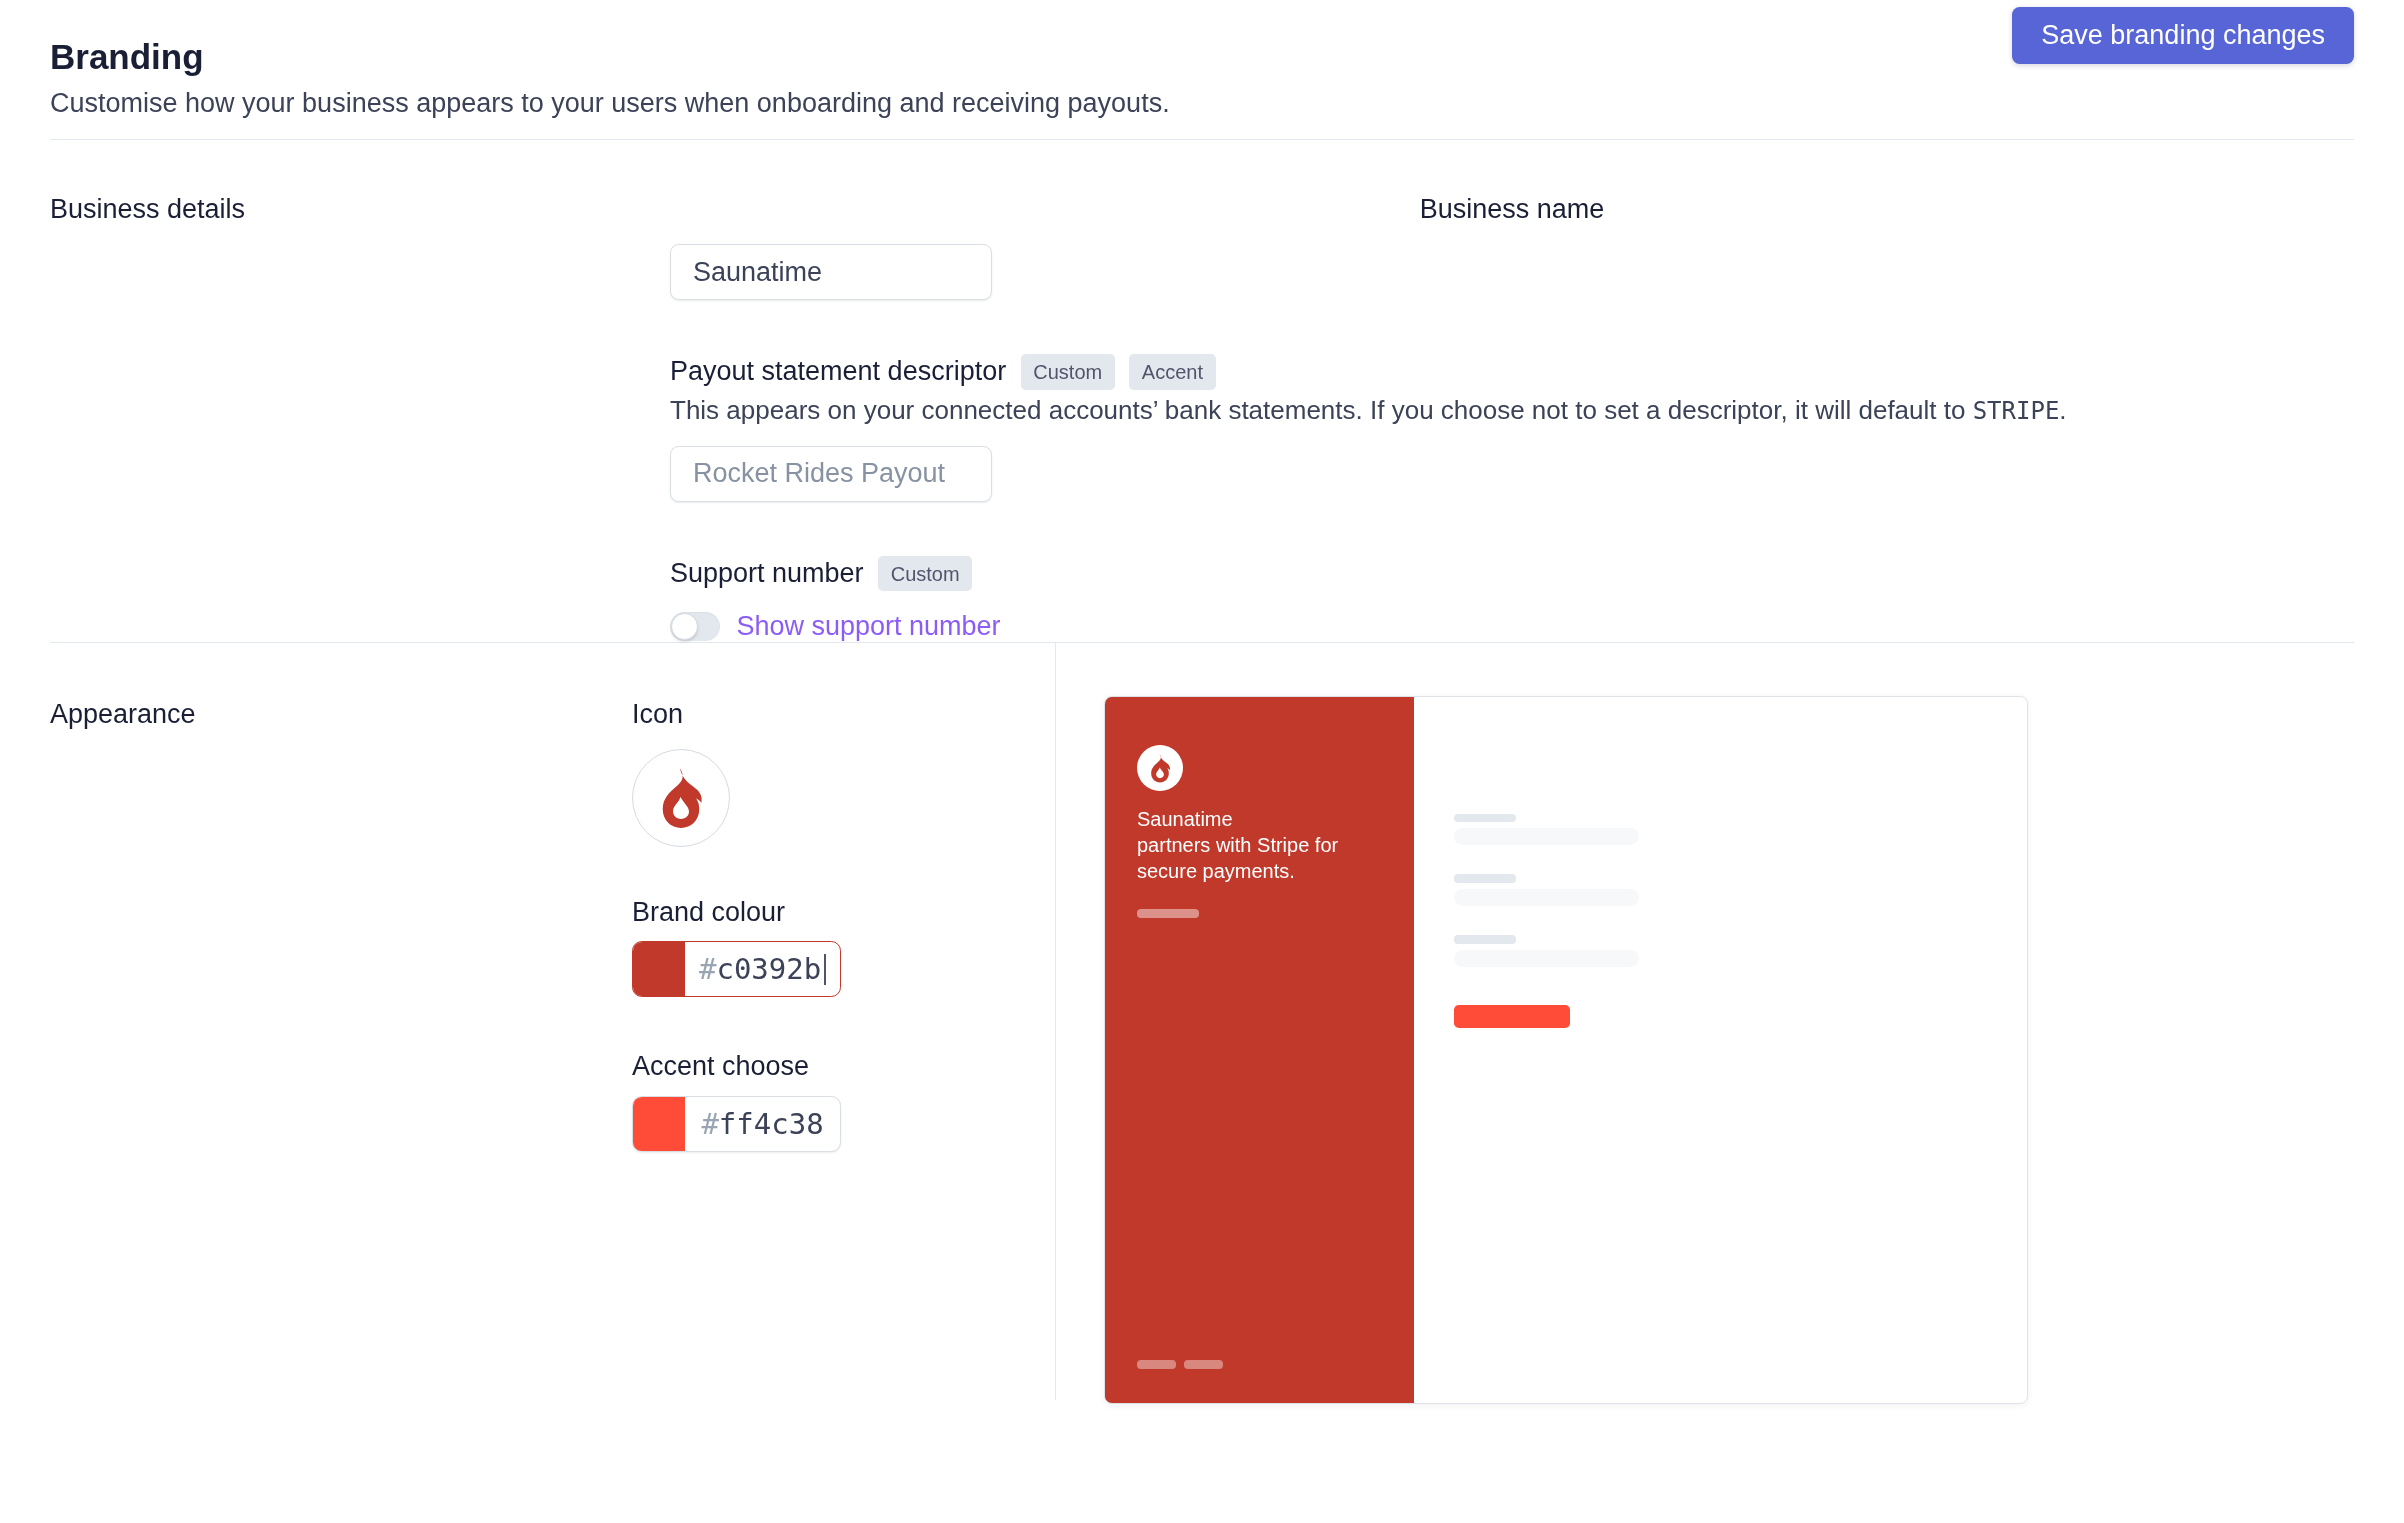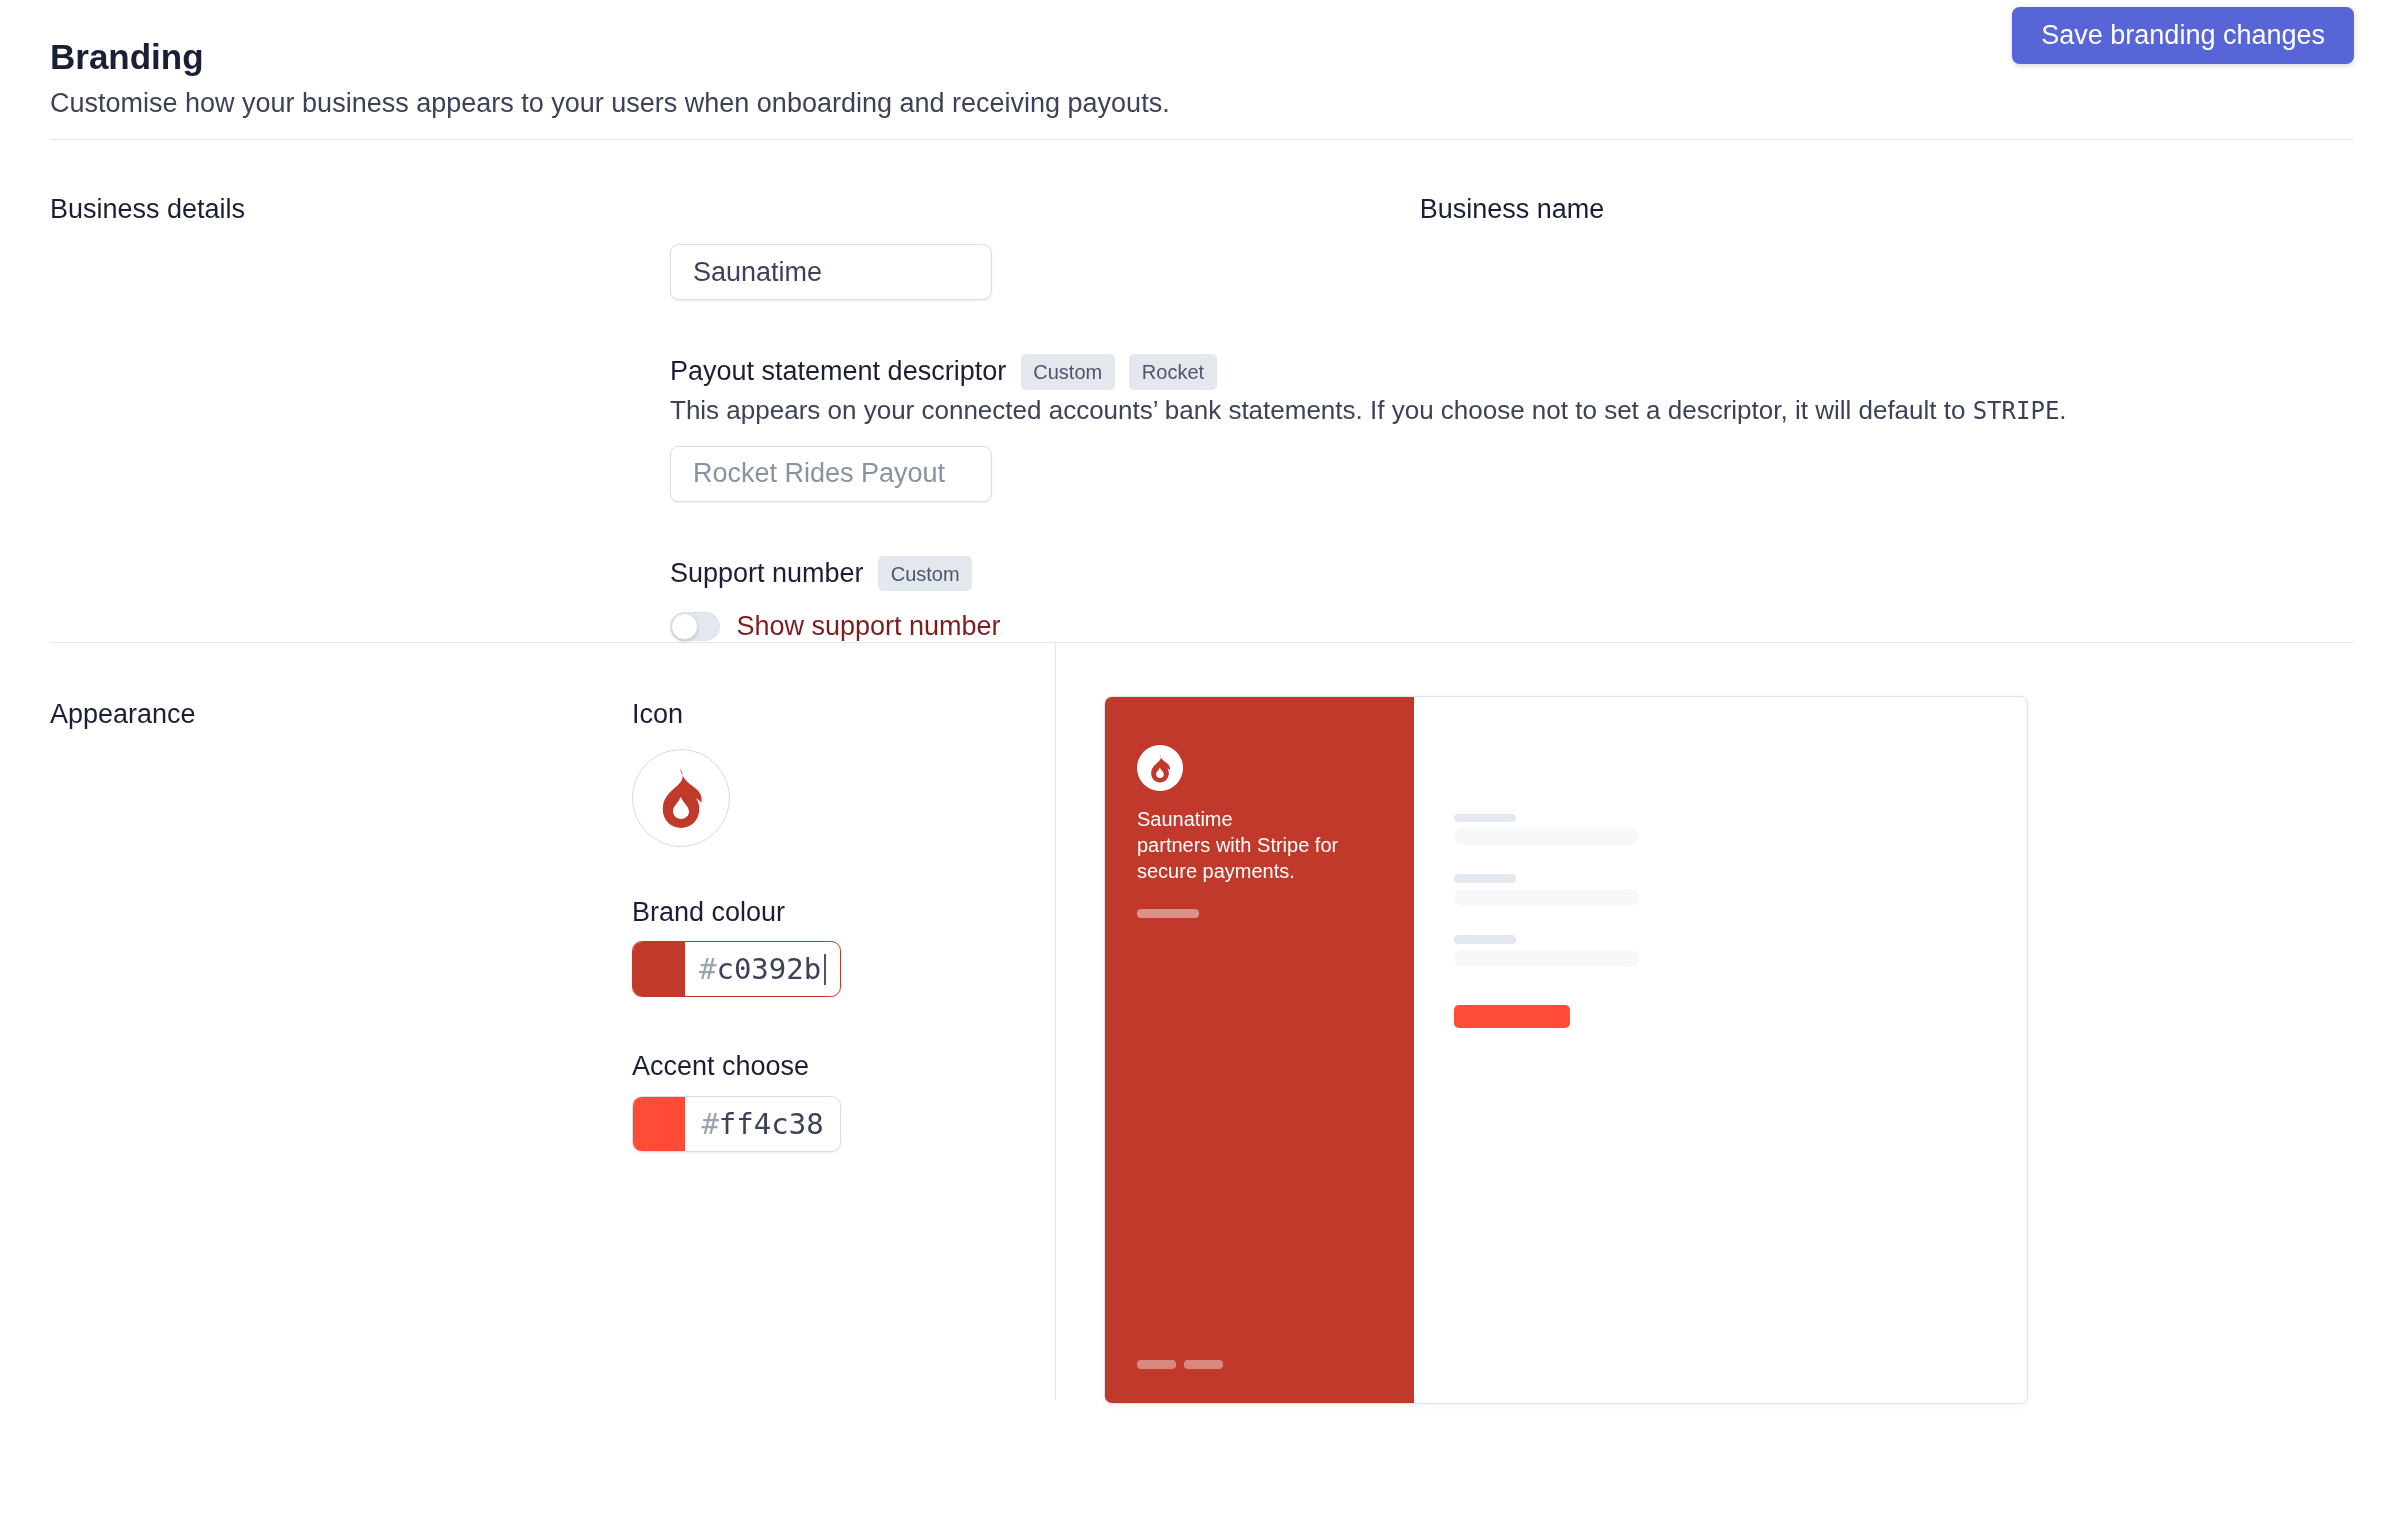--- a/index.html
+++ b/index.html
@@ -42,21 +42,21 @@
     line-height:20px; padding:7.7px 12.6px; border-radius:4.8px; }
   .label-row + .desc { margin-top:3.9px; }
 
   .toggle-row { display:flex; align-items:center; gap:16.4px; margin-top:19.3px; }
   .toggle { position:relative; width:50px; height:29px; border-radius:14.5px;
     background:#e3e8ee; cursor:pointer; flex:none;
     box-shadow:inset 0 1px 1.9px rgba(0,0,0,0.04); }
   .toggle .knob { position:absolute; left:1px; top:1px; width:27px; height:27px;
     border-radius:50%; background:#ffffff; border:1px solid #d4dae1;
     box-shadow:0 1.9px 2.9px rgba(0,0,0,0.12); }
-  .toggle-label { font-size:27px; color:#7f1d1d; }
+  .toggle-label { font-size:27px; color:#8b5cf6; }
 
   
   .sec-appearance { height:757px; }
   .col-mid { width:423px; flex:none; padding-top:56px; }
   .sec-appearance .col-left { padding-top:56px; }
 
   .icon-circle { margin-top:19.3px; width:98px; height:98px; border-radius:50%;
     background:#ffffff; border:1px solid #d5dae2; display:flex; align-items:center;
     justify-content:center; cursor:pointer; }
   .icon-circle svg { width:54px; height:62px; color:#c0392b; }
@@ -121,21 +121,21 @@
     <div class="col-right">
 
       <div class="label-row first">
         <div class="field-label">Business name</div>
       </div>
       <input class="text-input" type="text" value="Saunatime" style="">
 
       <div class="label-row">
         <div class="field-label">Payout statement descriptor</div>
         <span class="badge">Custom</span>
-        <span class="badge">Rocket</span>
+        <span class="badge">Accent</span>
       </div>
       <div class="desc"><span>This appears on your connected accounts’ bank statements. If you choose not to set a descriptor, it will default to </span><span class="mono">STRIPE</span><span>.</span></div>
       <input class="text-input" type="text" style="margin-top: 19.3px;" placeholder="Rocket Rides Payout">
 
       <div class="label-row">
         <div class="field-label">Support number</div>
         <span class="badge">Custom</span>
       </div>
 
       <div class="toggle-row">

